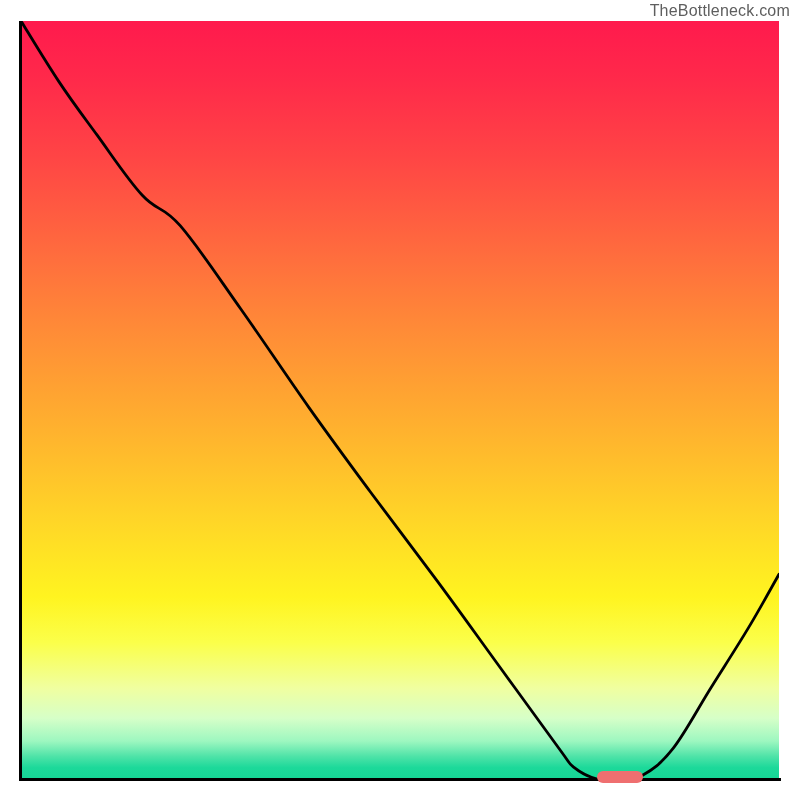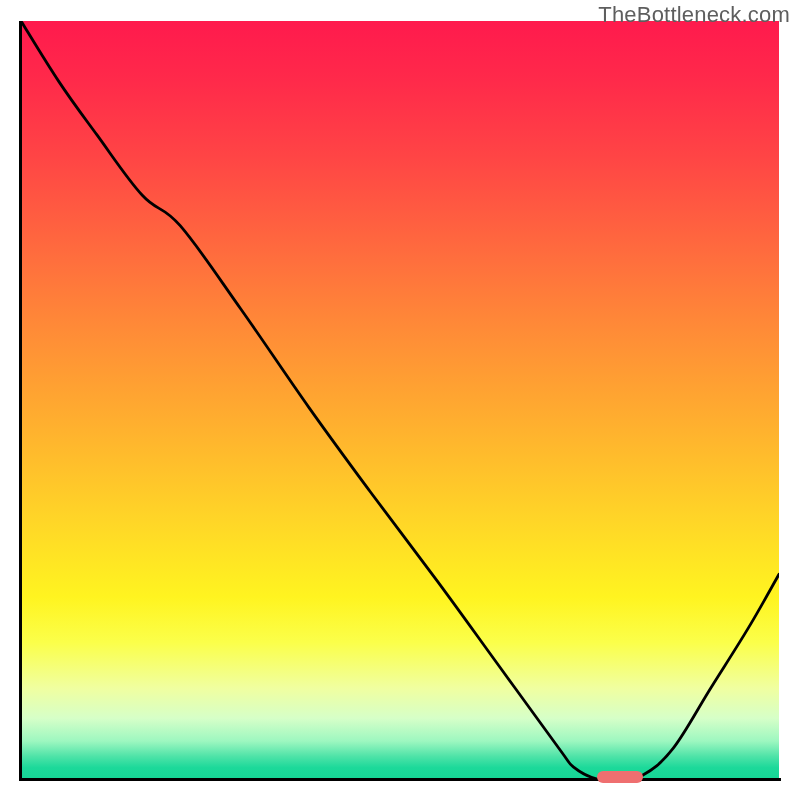--- a/index.html
+++ b/index.html
@@ -68,21 +68,21 @@
   .marker {
     position: absolute;
     background: #ef6f70;
     border-radius: 6px;
   }
   .watermark {
     position: absolute;
     top: 2px;
     right: 10px;
     color: #5e5e5e;
-    font-size: 22px;
+    font-size: 16px;
     letter-spacing: 0.2px;
   }
 </style>
 </head>
 <body>
 
 <div class="frame">
 
   <div class="plot-area"></div>
 

